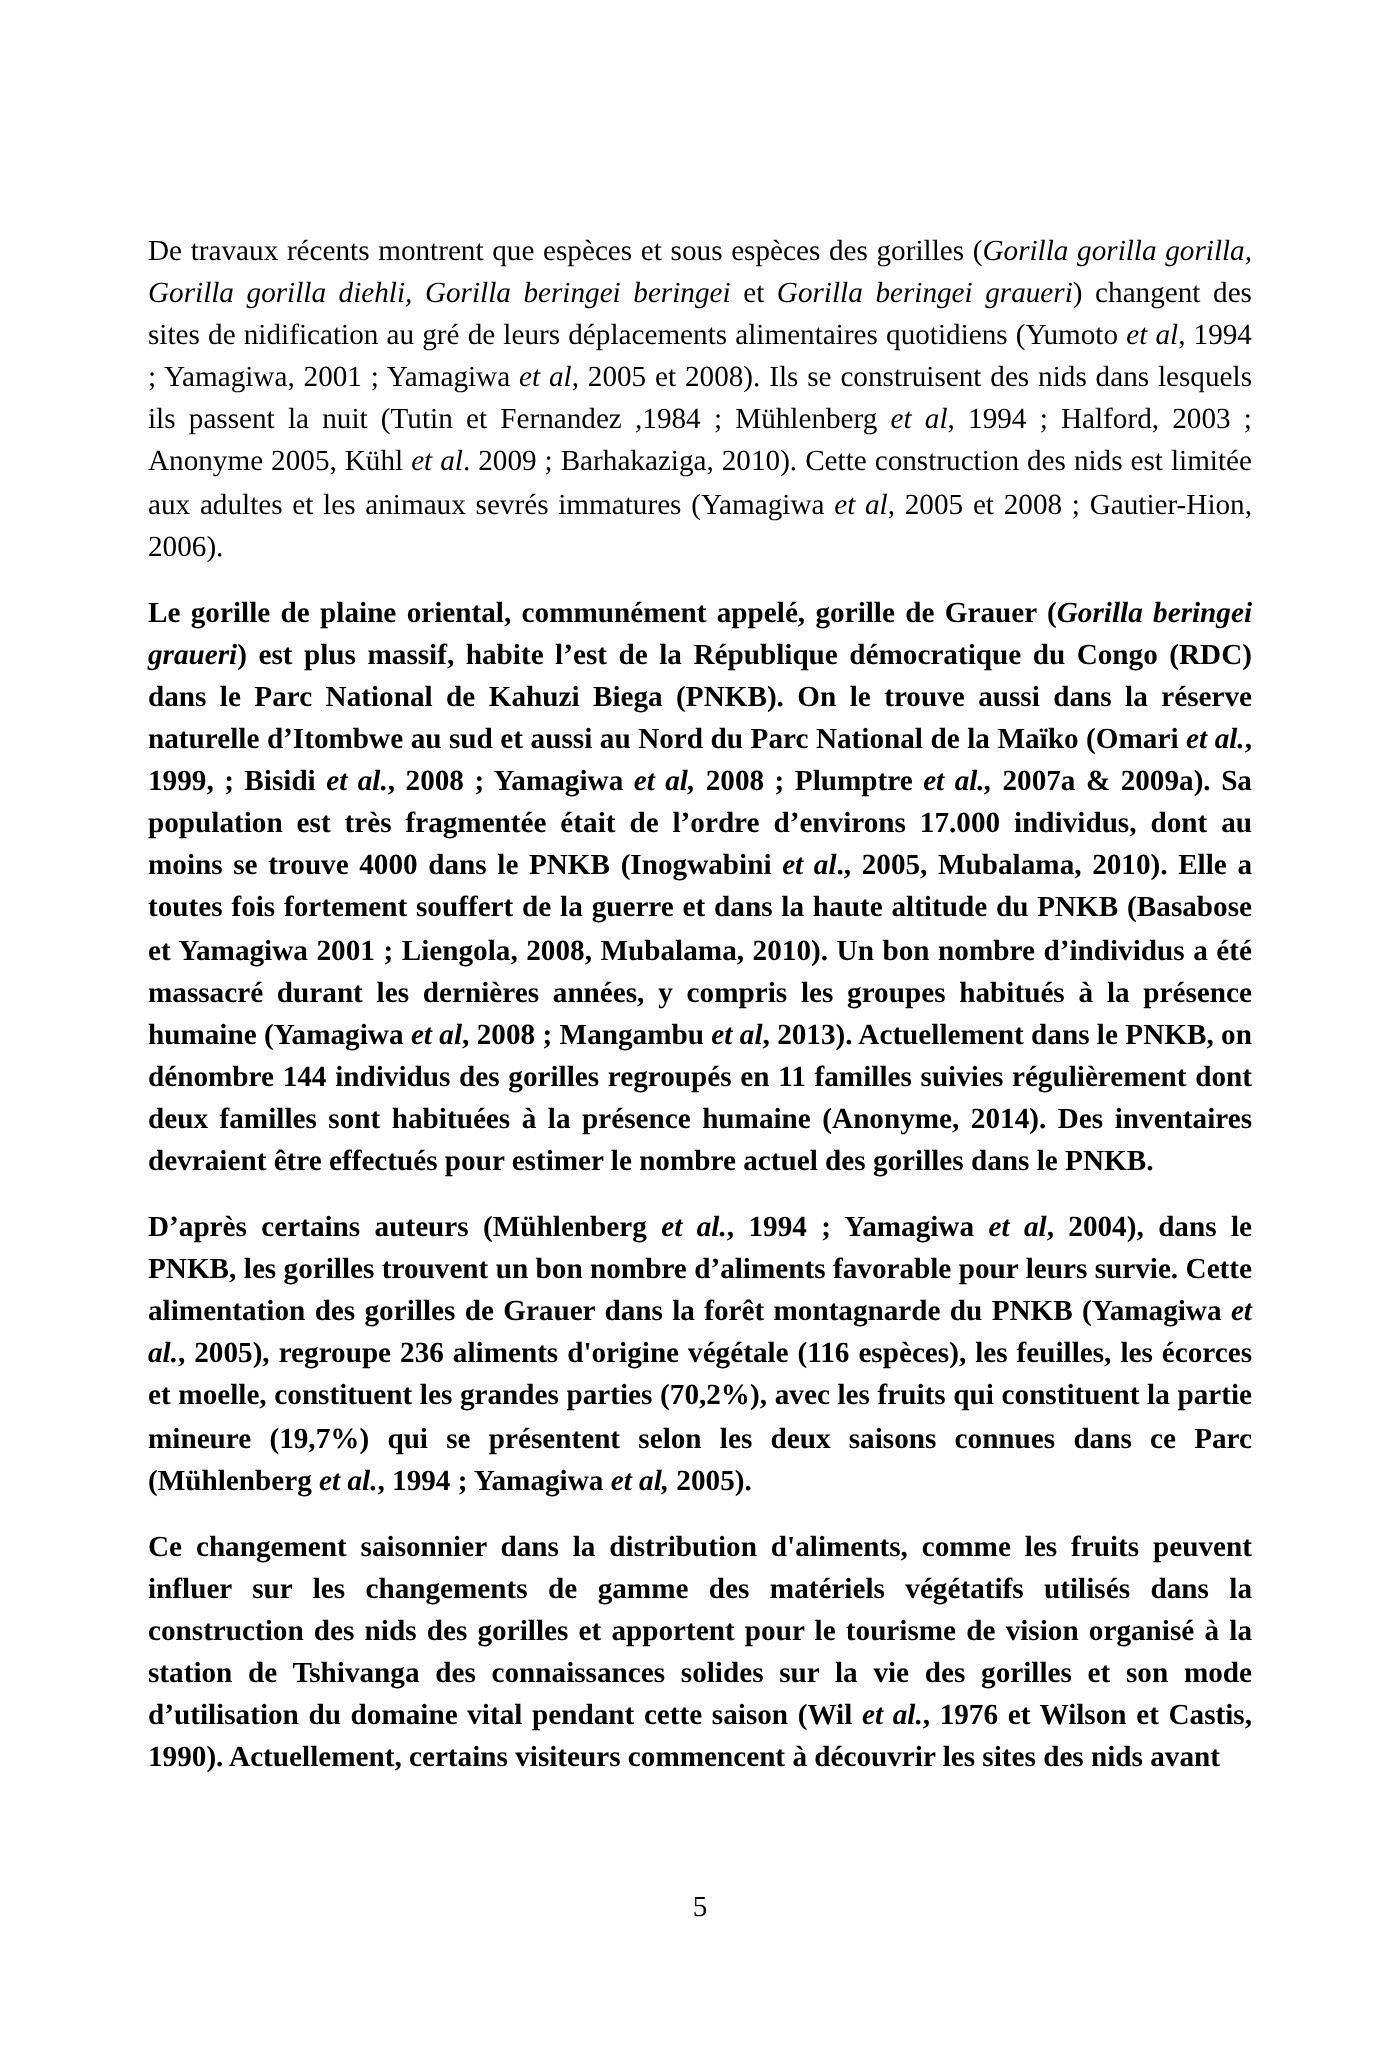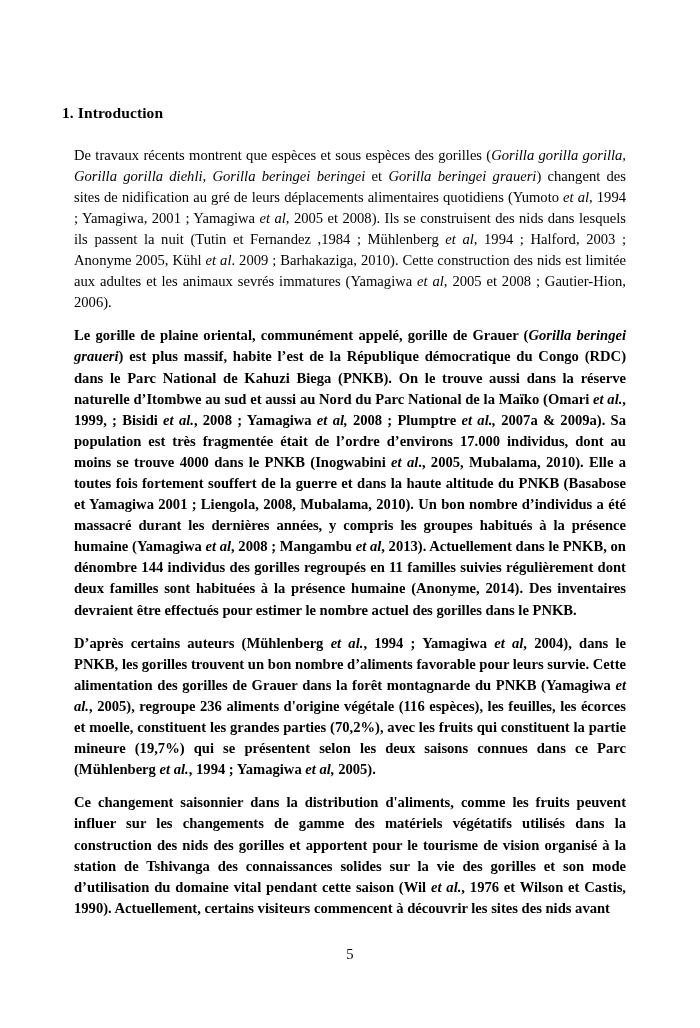--- a/index.html
+++ b/index.html
@@ -55,21 +55,20 @@
     font-family: "Liberation Serif", "DejaVu Serif", serif;
   }
 </style>
 </head>
 <body>
 
 <div class="page">
 
   <div class="content">
 
-    <h1 class="section-title">1. Introduction</h1>
 
     <div id="body-text">
         <p class="para"><span>De travaux récents montrent que espèces et sous espèces des gorilles (</span><span class="it">Gorilla gorilla gorilla, Gorilla gorilla diehli, Gorilla beringei beringei</span><span> et </span><span class="it">Gorilla beringei graueri</span><span>) changent des sites de nidification au gré de leurs déplacements alimentaires quotidiens (Yumoto </span><span class="it">et al</span><span>, 1994 ; Yamagiwa, 2001 ;  Yamagiwa </span><span class="it">et al</span><span>,  2005 et 2008). Ils se construisent des nids dans lesquels ils passent la nuit (Tutin et Fernandez ,1984 ; Mühlenberg </span><span class="it">et al</span><span>, 1994 ;   Halford, 2003 ; Anonyme 2005, Kühl </span><span class="it">et al</span><span>. 2009 ; Barhakaziga, 2010). Cette construction des nids est limitée aux adultes  et les animaux sevrés immatures (Yamagiwa </span><span class="it">et al</span><span>,  2005 et 2008 ; Gautier-Hion, 2006).</span></p>
         <p class="para"><span>Le gorille de plaine oriental, communément appelé, gorille de  Grauer (</span><span class="it">Gorilla beringei graueri</span><span>) est plus massif, habite l’est de la République démocratique du Congo (RDC) dans le Parc National de Kahuzi Biega (PNKB). On le trouve aussi dans la réserve naturelle d’Itombwe au sud et aussi au Nord du Parc National de la Maïko (Omari </span><span class="it">et al.</span><span>, 1999, ; Bisidi </span><span class="it">et al.</span><span>, 2008 ; Yamagiwa </span><span class="it">et al,</span><span> 2008 ; Plumptre </span><span class="it">et al.,</span><span> 2007a &amp; 2009a). Sa population est très fragmentée était de l’ordre d’environs  17.000 individus, dont au moins se trouve 4000 dans le PNKB (Inogwabini </span><span class="it">et al</span><span>., 2005, Mubalama, 2010). Elle a toutes fois fortement souffert de la guerre et dans la haute altitude du PNKB (Basabose et Yamagiwa 2001 ; Liengola, 2008, Mubalama, 2010). Un bon nombre d’individus a été massacré durant les dernières années, y compris les groupes habitués à la présence humaine (Yamagiwa </span><span class="it">et al</span><span>, 2008 ; Mangambu </span><span class="it">et al</span><span>, 2013). Actuellement dans le PNKB, on dénombre 144 individus des gorilles regroupés en 11 familles suivies régulièrement dont deux familles sont habituées à la présence humaine (Anonyme, 2014). Des inventaires devraient être effectués pour estimer le nombre actuel des gorilles dans le PNKB.</span></p>
         <p class="para"><span>D’après certains auteurs (Mühlenberg </span><span class="it">et al.</span><span>, 1994 ; Yamagiwa </span><span class="it">et al</span><span>, 2004), dans le PNKB, les gorilles trouvent un bon nombre d’aliments favorable pour leurs survie. Cette alimentation des gorilles de Grauer dans la forêt montagnarde du PNKB (Yamagiwa </span><span class="it">et al.</span><span>, 2005), regroupe 236 aliments d'origine végétale (116 espèces), les feuilles, les écorces et moelle, constituent les grandes parties (70,2%), avec  les fruits qui constituent la partie mineure (19,7%) qui se présentent selon les deux saisons connues dans ce Parc (Mühlenberg </span><span class="it">et al.</span><span>, 1994 ; Yamagiwa </span><span class="it">et al,</span><span> 2005).</span></p>
         <p class="para"><span>Ce changement saisonnier dans la distribution d'aliments, comme les fruits peuvent influer sur les changements de gamme des matériels végétatifs utilisés dans la construction des nids des gorilles et apportent pour le tourisme de vision organisé à la station de Tshivanga des connaissances solides sur la vie des gorilles et son mode d’utilisation du domaine vital pendant cette saison (Wil </span><span class="it">et al.</span><span>, 1976 et Wilson et Castis, 1990). Actuellement, certains visiteurs commencent à découvrir les sites des nids avant</span></p>
       </div>
 
   </div>
 

